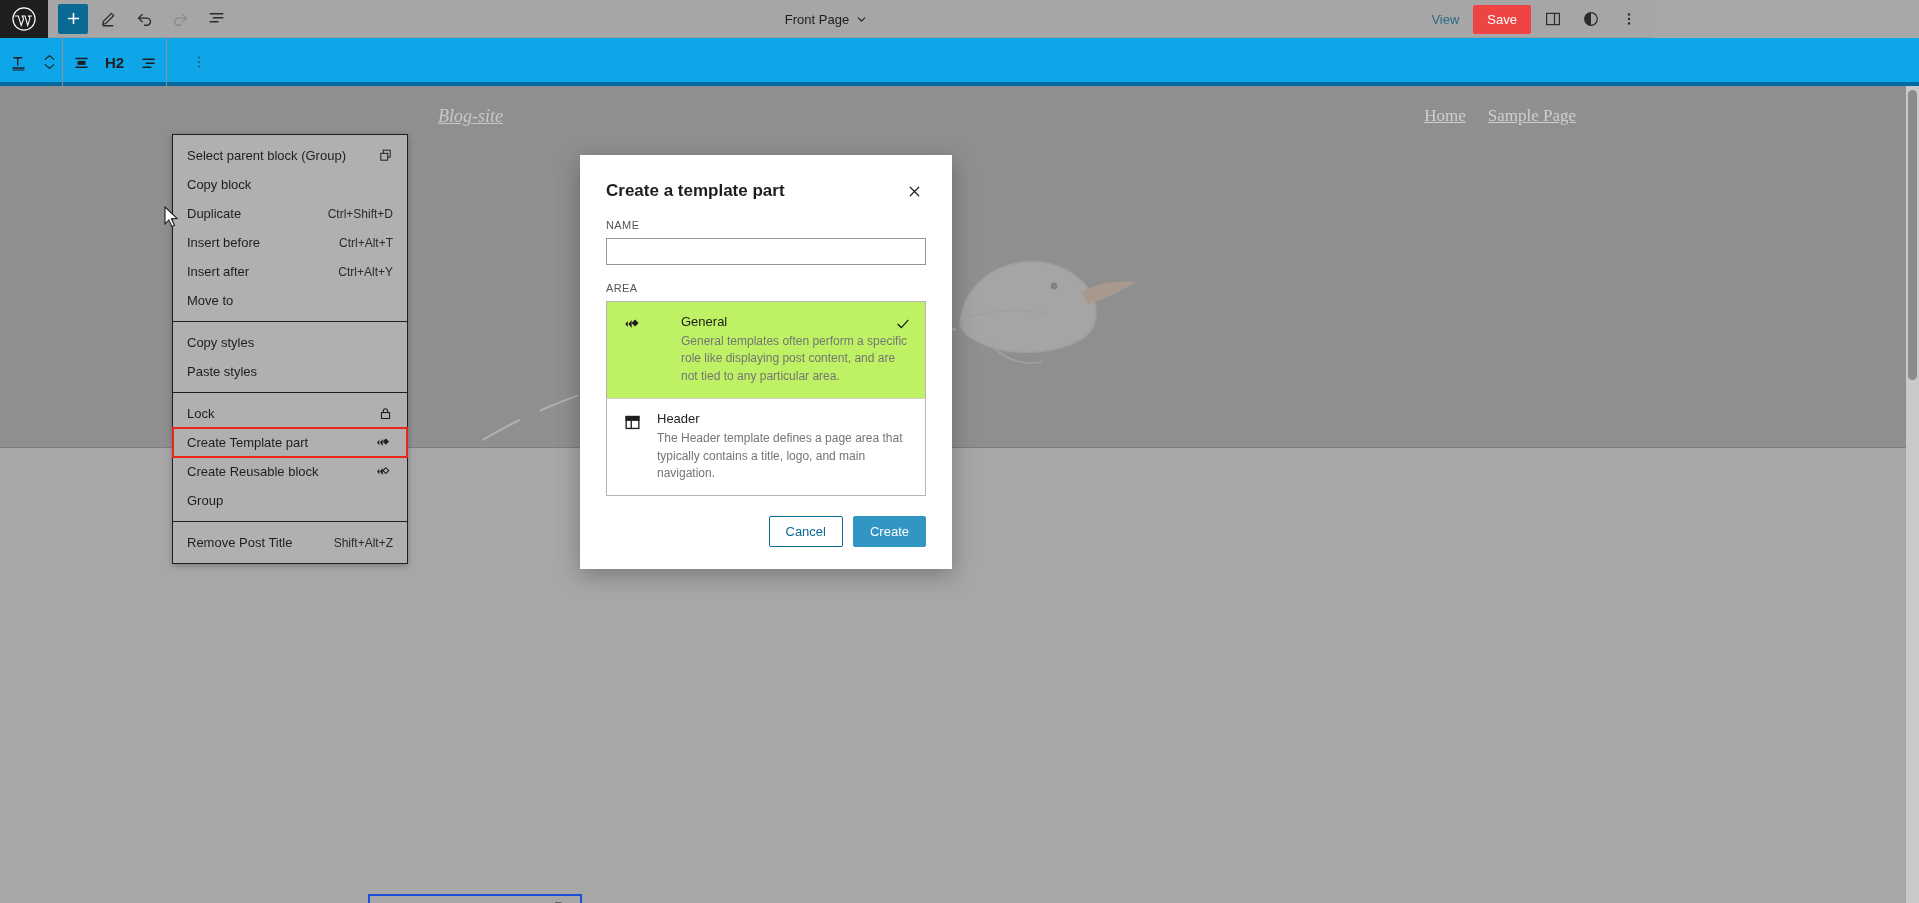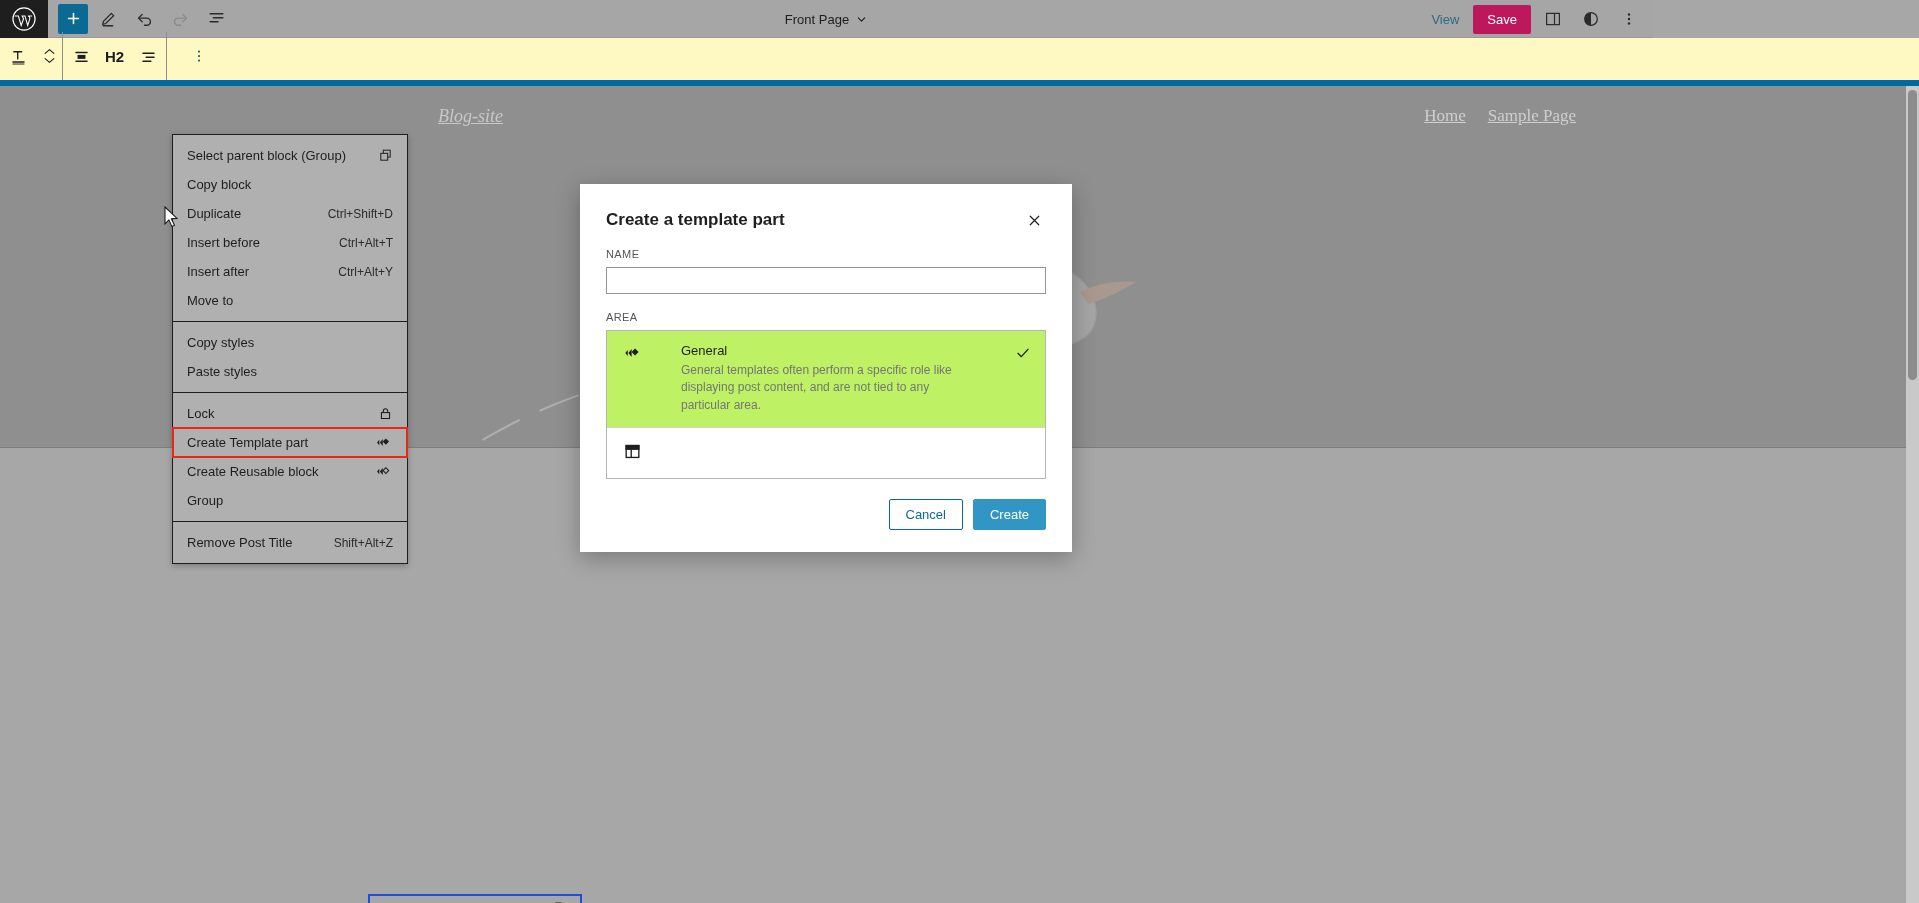--- a/index.html
+++ b/index.html
@@ -40,30 +40,30 @@
     font-size: 13px; color: #1e1e1e; pointer-events: auto; cursor: pointer;
   }
   .tb-right {
     position: absolute; right: 8px; top: 0; height: 38px;
     display: flex; align-items: center; gap: 6px;
   }
   .view-link {
     font-size: 13px; color: #2b6b85; cursor: pointer; padding: 4px 8px;
   }
   .save-btn {
-    background: #be185d; color: #fff; font-size: 13px;
+    background: #ef4444; color: #fff; font-size: 13px;
     padding: 7px 14px; border: none; cursor: pointer; border-radius: 2px;
     font-family: inherit;
   }
 
   
   .blocktoolbar {
     position: absolute; left: 0; top: 38px; width: 1919px; height: 48px;
-    background: #fef9c3; display: flex; align-items: flex-end;
-    border-bottom: 6px solid #0369a1;
+    background: #0ea5e9; display: flex; align-items: flex-start;
+    border-bottom: 4px solid #0369a1;
   }
   .bt-group { display: flex; align-items: center; height: 48px; }
   .bt-sep { width: 1px; height: 48px; background: #8f8f8f; }
   .bt-btn {
     width: 36px; height: 40px; display: flex; align-items: center;
     justify-content: center; background: transparent; border: none;
     color: #1e1e1e; cursor: pointer;
   }
   .bt-h2 { font-size: 15px; font-weight: bold; color: #1e1e1e; padding: 0 6px; }
   .movers { display: flex; flex-direction: column; align-items: center; justify-content: center; width: 26px; }
@@ -135,21 +135,21 @@
   .ctx-item.highlight {
     outline: 2px solid #e8261a; outline-offset: -1px;
     position: relative; z-index: 2; gap: 15px;
   }
 
   
   .cursor { position: absolute; left: 164px; top: 206px; z-index: 60; }
 
   
   .modal {
-    position: absolute; left: 580px; top: 184px; width: 492px;
+    position: absolute; left: 580px; top: 155px; width: 372px;
     background: #fff; box-shadow: 0 6px 22px rgba(0,0,0,.28); z-index: 50;
   }
   .modal-head {
     display: flex; align-items: center; justify-content: space-between;
     padding: 22px 24px 10px 26px;
   }
   .modal-title { font-size: 17px; font-weight: bold; color: #1e1e1e; }
   .modal-close {
     width: 28px; height: 28px; display: flex; align-items: center;
     justify-content: center; background: transparent; border: none;
@@ -473,20 +473,24 @@
         </div>
 
         <div class="area-opt">
           <span class="area-ico">
             <svg width="19" height="19" viewBox="0 0 24 24" fill="none" stroke="#1e1e1e" stroke-width="1.7">
               <rect x="4" y="4.5" width="16" height="15"></rect>
               <rect x="4" y="4.5" width="16" height="4.6" fill="#1e1e1e"></rect>
               <path d="M10.4 9.1v10.4"></path>
             </svg>
           </span>
+          <span class="area-txt">
+            <span class="area-name" style="display:block">Header</span>
+            <span class="area-desc" style="display:block">The Header template defines a page area that typically contains a title, logo, and main navigation.</span>
+          </span>
         </div>
 
 
       </div>
     </div>
 
     <div class="modal-foot">
       <button class="btn btn-cancel">Cancel</button>
       <button class="btn btn-create">Create</button>
     </div>

